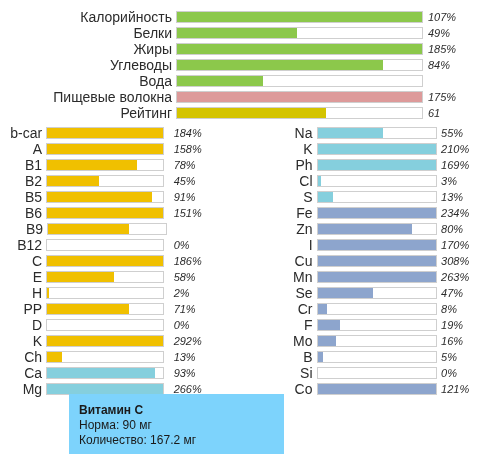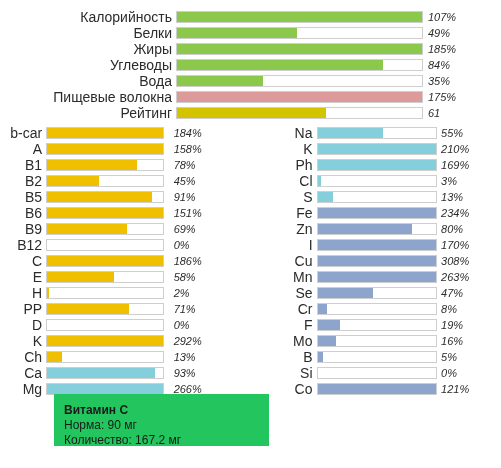--- a/index.html
+++ b/index.html
@@ -81,25 +81,25 @@
   #vitamins-col .track{ width: 120px; }
   #vitamins-col .val  { width: 78px; padding-left: 10px; }
 
   #minerals-col .lbl  { width: 39px; padding-right: 4px; }
   #minerals-col .track{ width: 122px; }
   #minerals-col .val  { width: 84px; padding-left: 4px; }
 
   
   #tooltip-box {
     position: absolute;
-    left: 54px;
+    left: 69px;
     top: 394px;
     width: 215px;
-    height: 52px;
-    background: #22c55e;
+    height: 60px;
+    background: #7dd3fc;
     padding: 9px 10px 0 10px;
     box-sizing: border-box;
     line-height: 15px;
     font-size: 12px;
     color: #1a1a1a;
   }
   #tooltip-box .t-title { font-weight: bold; }
 </style>
 </head>
 <body>
@@ -131,21 +131,20 @@
       <div class="track">
         <div class="fill" style="width: 84%; background: rgb(140, 200, 75);"></div>
       </div>
       <div class="val">84%</div>
     </div>
     <div class="row">
       <div class="lbl">Вода</div>
       <div class="track">
         <div class="fill" style="width: 35%; background: rgb(140, 200, 75);"></div>
       </div>
-      <div class="val">35%</div>
     </div>
     <div class="row">
       <div class="lbl">Пищевые волокна</div>
       <div class="track">
         <div class="fill" style="width: 100%; background: rgb(221, 154, 154);"></div>
       </div>
       <div class="val">175%</div>
     </div>
     <div class="row">
       <div class="lbl">Рейтинг</div>
@@ -198,21 +197,20 @@
         <div class="track">
           <div class="fill" style="width: 100%; background: rgb(240, 192, 0);"></div>
         </div>
         <div class="val">151%</div>
       </div>
       <div class="row">
         <div class="lbl">B9</div>
         <div class="track">
           <div class="fill" style="width: 69%; background: rgb(240, 192, 0);"></div>
         </div>
-        <div class="val">69%</div>
       </div>
       <div class="row">
         <div class="lbl">B12</div>
         <div class="track">
           <div class="fill" style="width: 0%; background: rgb(240, 192, 0);"></div>
         </div>
         <div class="val">0%</div>
       </div>
       <div class="row">
         <div class="lbl">C</div>

